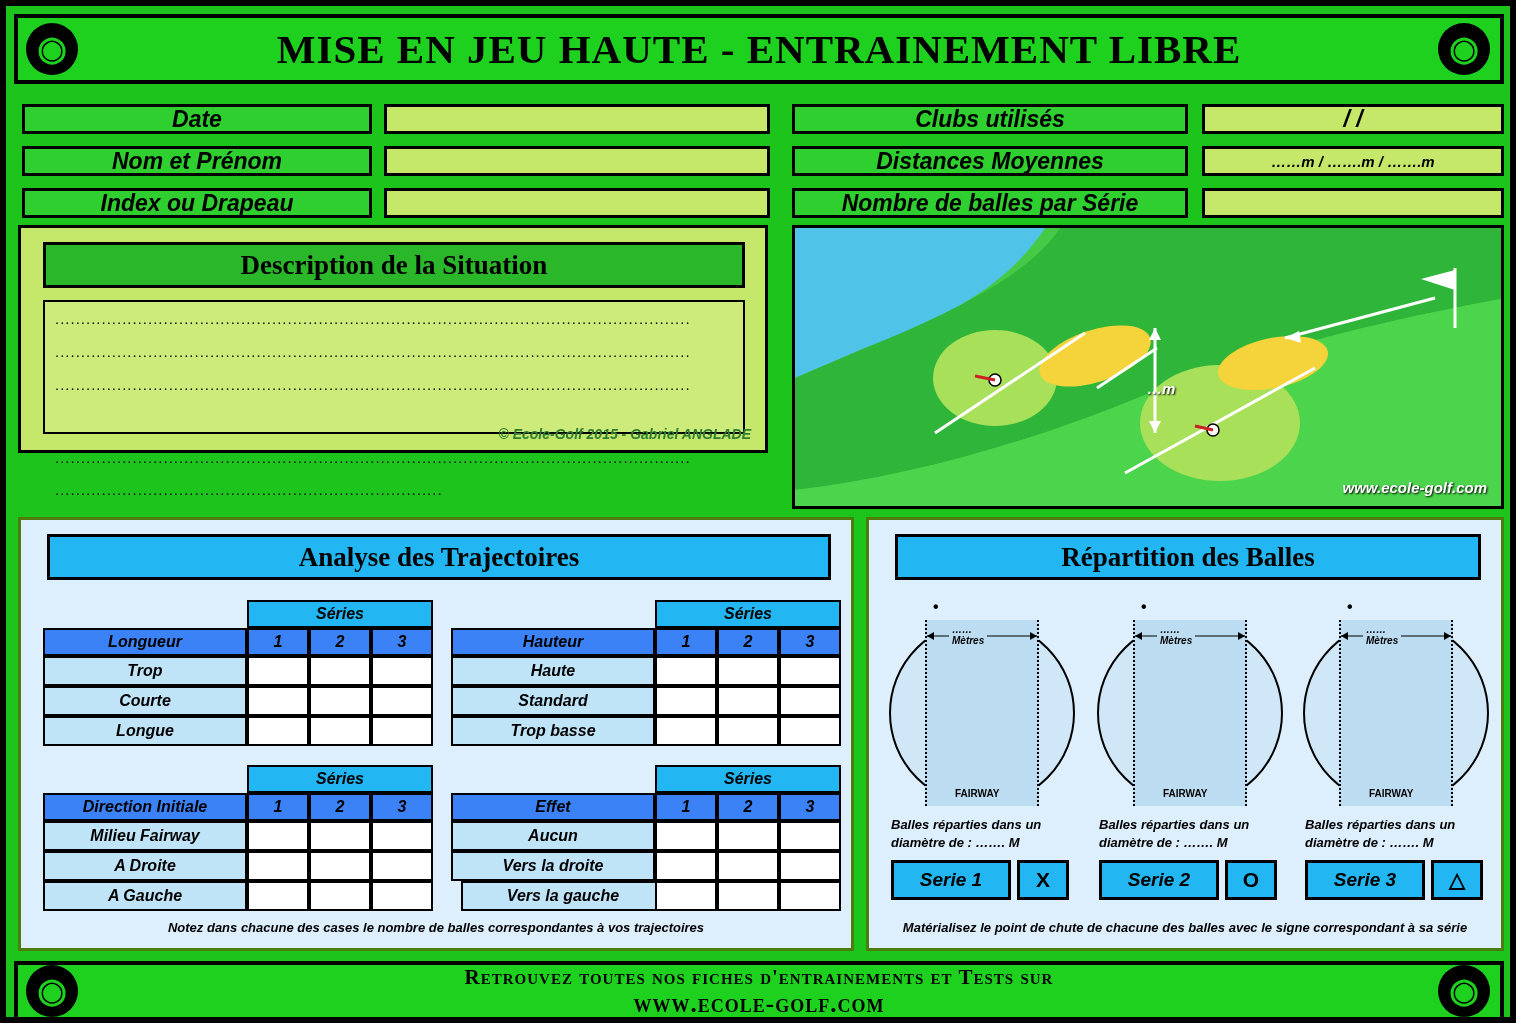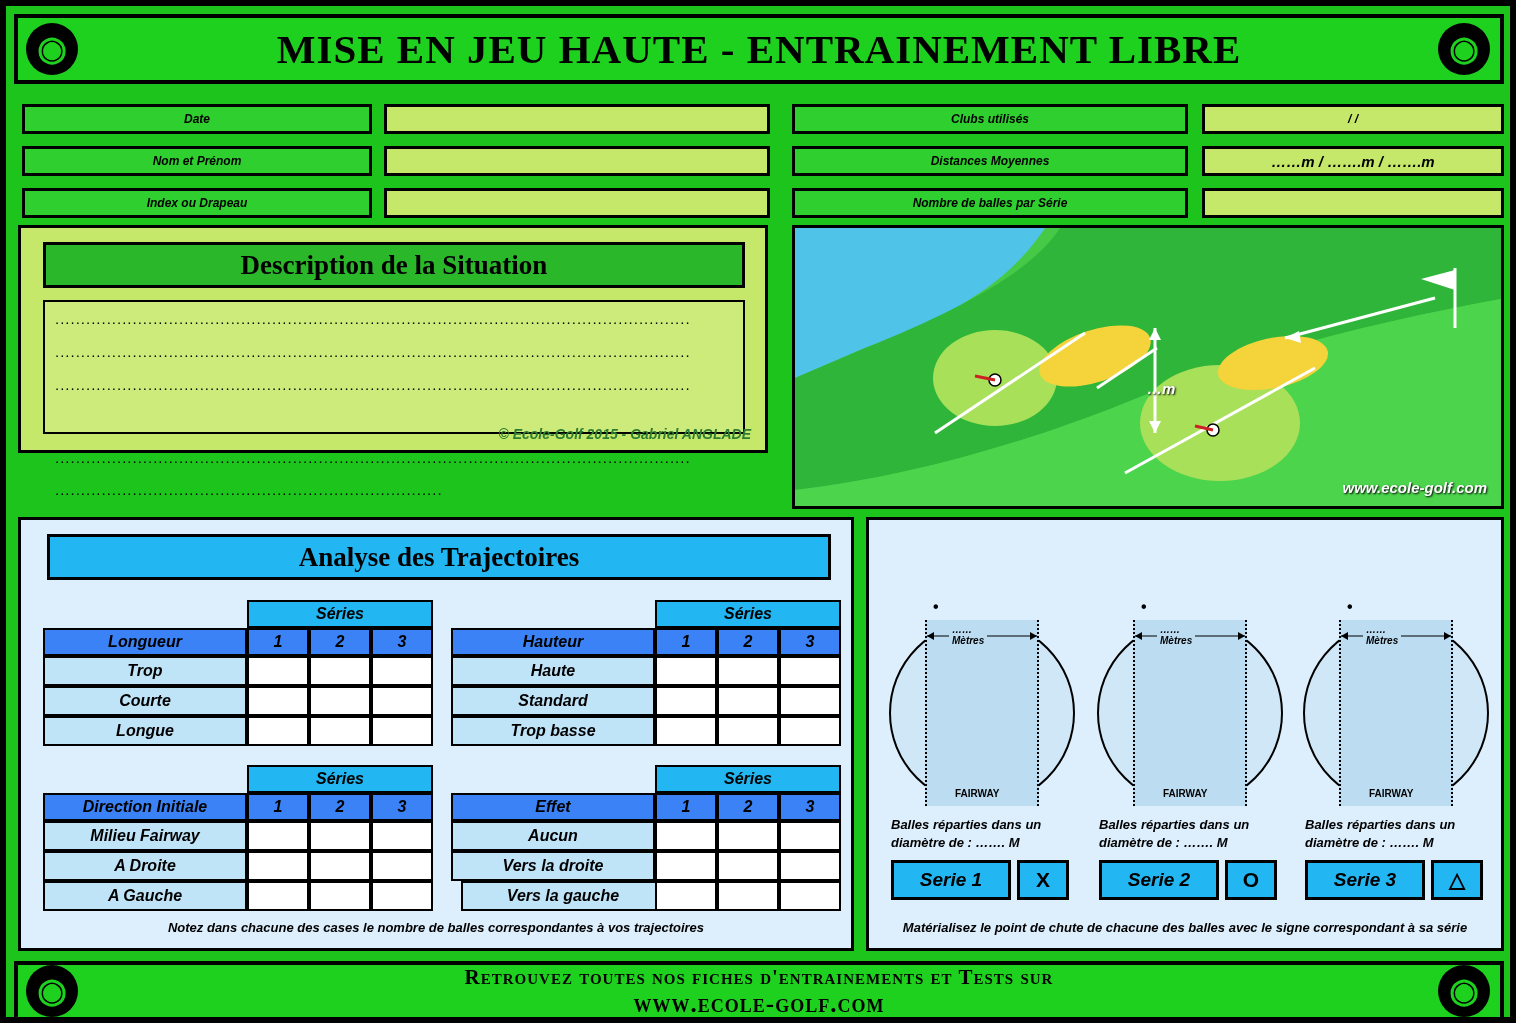--- a/index.html
+++ b/index.html
@@ -38,21 +38,21 @@
     color:#1fd11f;font-family:"Liberation Serif",serif;
     font-size:34px;font-weight:bold;line-height:1;
   }
   .logo.left{left:20px;top:17px;}
   .logo.right{right:20px;top:17px;}
 
   
   .fld{
     position:absolute;box-sizing:border-box;border:3px solid #000;
     display:flex;align-items:center;justify-content:center;
-    font-style:italic;font-weight:bold;font-size:12px;color:#000;
+    font-style:italic;font-weight:bold;font-size:23px;color:#000;
   }
   .lbl{background:#2ecf2e;}
   .val{background:#c5e86a;}
   .val.small{font-size:15px;}
 
   
   .desc-box{
     position:absolute;left:12px;top:219px;width:750px;height:228px;
     box-sizing:border-box;border:3px solid #000;background:#c5e86a;
   }
@@ -91,21 +91,21 @@
     position:absolute;right:14px;bottom:10px;color:#fff;font-weight:bold;
     font-style:italic;font-size:15px;text-shadow:1px 1px 2px #000;
   }
   .illus .dist{
     position:absolute;left:352px;top:152px;color:#fff;font-weight:bold;
     font-style:italic;font-size:15px;text-shadow:1px 1px 2px #000;
   }
 
   
   .panel{
-    position:absolute;box-sizing:border-box;border:3px solid #000000;background:#ddeefc;
+    position:absolute;box-sizing:border-box;border:3px solid #4d7c0f;background:#ddeefc;
   }
   .panel-left{left:12px;top:511px;width:836px;height:434px;}
   .panel-right{left:860px;top:511px;width:638px;height:434px;}
   .panel-title{
     position:absolute;left:26px;top:14px;box-sizing:border-box;
     border:3px solid #000;background:#22b7f2;
     display:flex;align-items:center;justify-content:center;
     font-family:"Liberation Serif",serif;font-weight:bold;font-size:27px;color:#000;
   }
   .panel-left .panel-title{width:784px;height:46px;}
@@ -341,20 +341,21 @@
       <div class="cell rowlbl" style="left:440px;top:361px;width:204px;height:30px;">Vers la gauche</div>
       <div class="cell empty" style="left:634px;top:361px;width:62px;height:30px;"></div>
       <div class="cell empty" style="left:696px;top:361px;width:62px;height:30px;"></div>
       <div class="cell empty" style="left:758px;top:361px;width:62px;height:30px;"></div>
     </div>
 
     <div class="note" style="top:400px;left:0;">Notez dans chacune des cases le nombre de balles correspondantes à vos trajectoires</div>
   </div>
 
   <div class="panel panel-right">
+    <div class="panel-title">Répartition des Balles</div>
 
     <div class="circ-wrap">
       <div class="dotline" style="left:64px;top:78px;">• • • • • • • • • • •</div>
       <div class="circ" style="left:20px;top:100px;"></div>
       <div class="fairway" style="left:56px;top:100px;width:114px;height:186px;"></div>
       <svg style="position:absolute;left:56px;top:108px;" width="114" height="16">
         <line x1="2" y1="8" x2="112" y2="8" stroke="#000" stroke-width="1"></line>
         <path d="M2,8 l7,-4 l0,8 z" fill="#000"></path>
           <path d="M112,8 l-7,-4 l0,8 z" fill="#000"></path>
       </svg>

